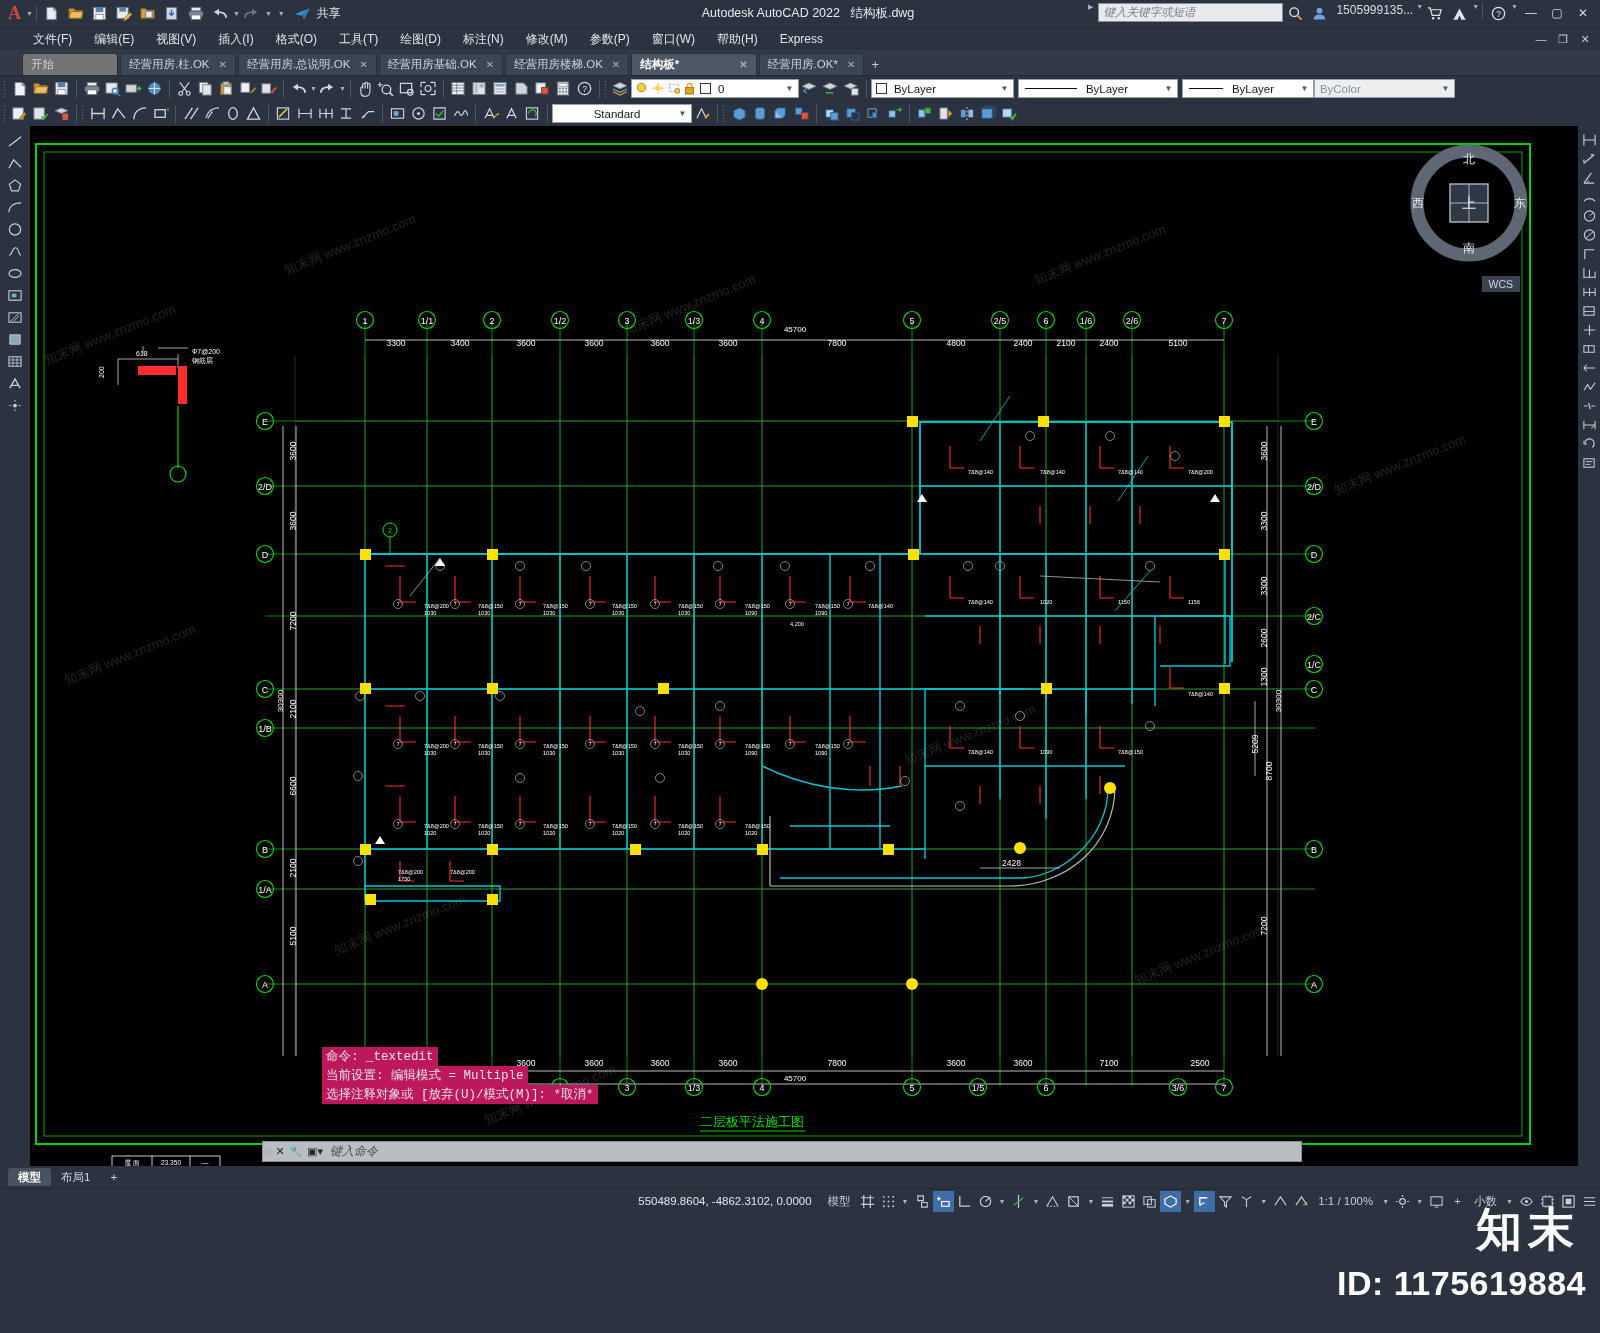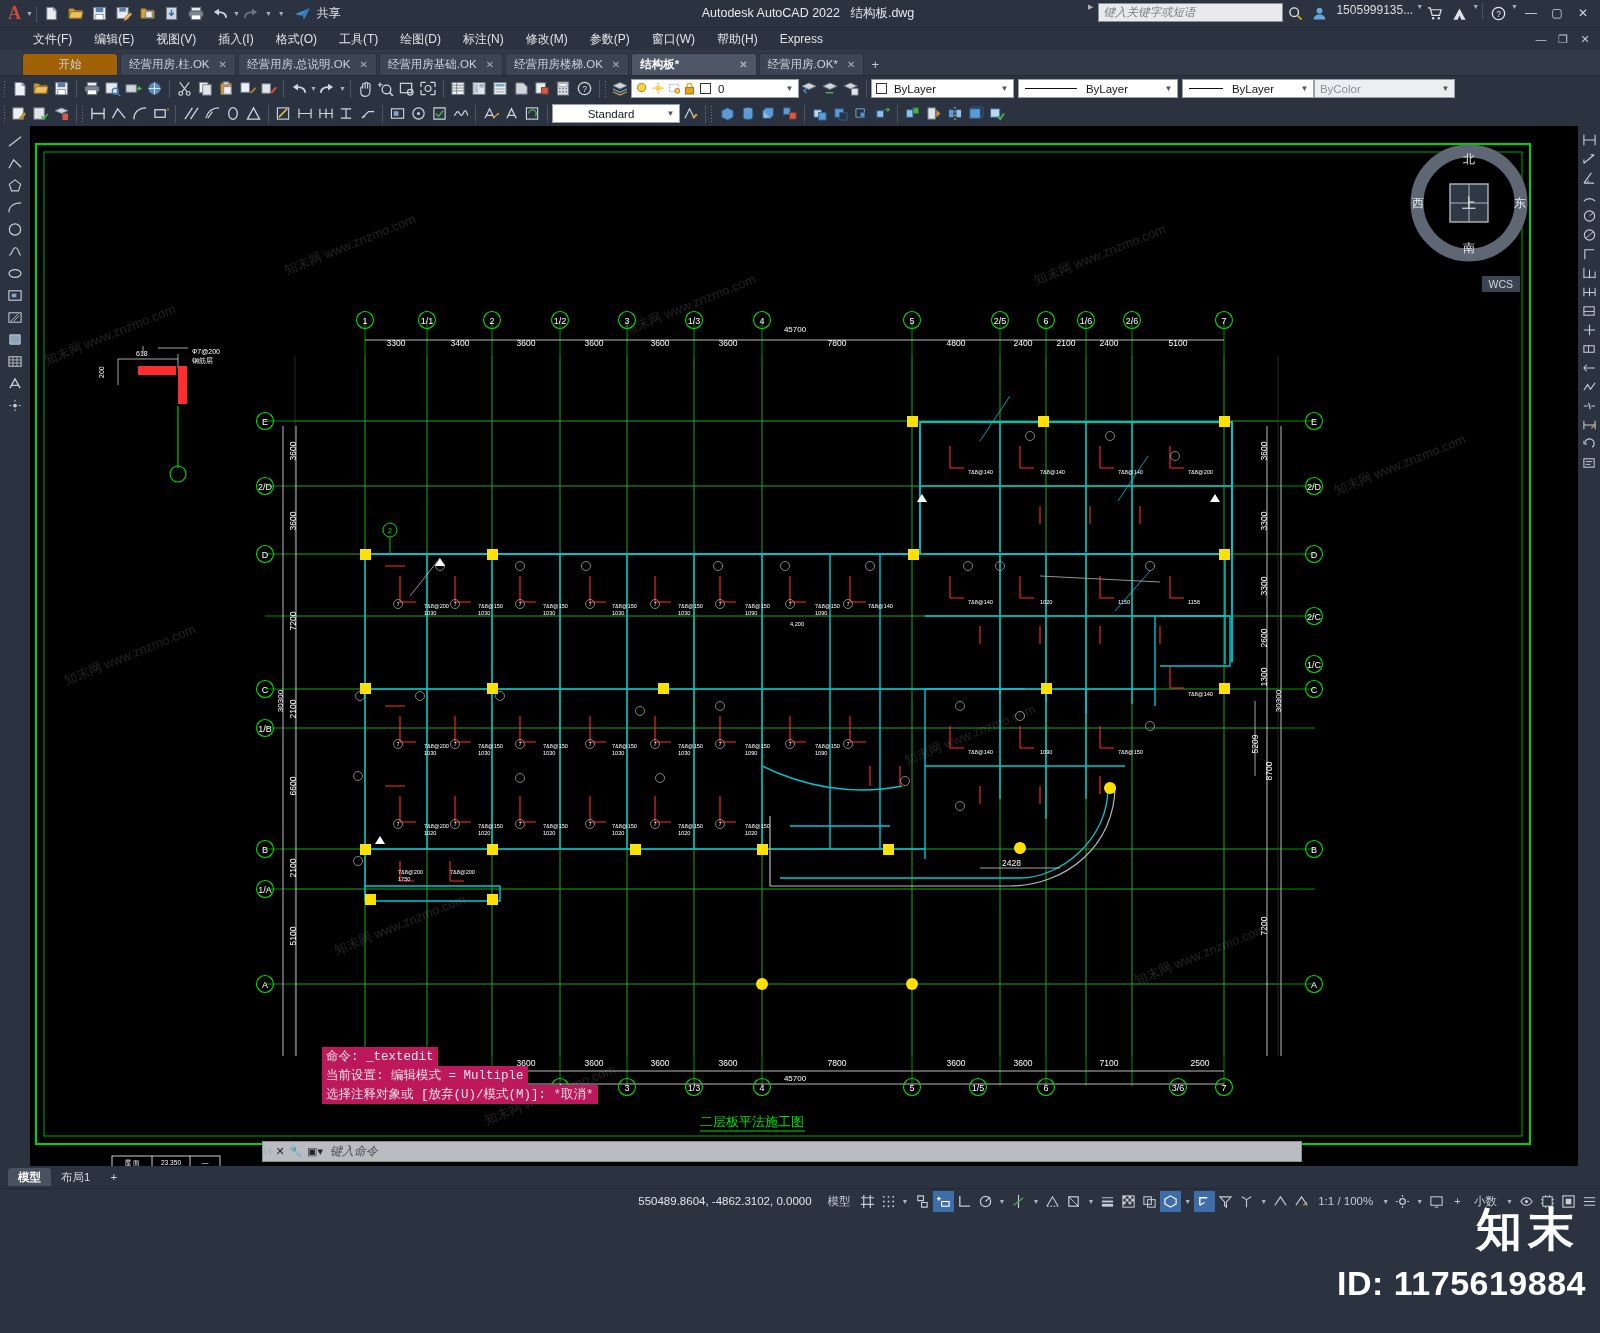--- a/index.html
+++ b/index.html
@@ -44,21 +44,21 @@
   .winbtn2 { width:22px;height:18px;display:flex;align-items:center;justify-content:center;
     font-size:11px;color:#c6cbd2; }
   
   #tabbar { height:26px;background:#323a47;display:flex;align-items:flex-end;
     padding-left:22px; border-bottom:1px solid #242b36;}
   .ftab {
     height:22px; background:#3c4553; border:1px solid #2a313c; border-bottom:none;
     border-radius:3px 3px 0 0; display:flex;align-items:center; padding:0 8px;
     font-size:11.5px; color:#cfd4db; margin-right:2px; position:relative;
   }
-  .ftab.start { background:#a16207; min-width:96px; justify-content:center; }
+  .ftab.start { background:#737373; min-width:96px; justify-content:flex-start; }
   .ftab.active { background:#4d5768; color:#fff; font-weight:bold; }
   .ftab .x { margin-left:9px; font-size:10px; color:#aab1ba; }
   .ftab.active .x { margin-left:60px; }
   #tabplus { width:18px;height:22px;display:flex;align-items:center;justify-content:center;
     font-size:13px;color:#c4cad2; }
   
   .tbrow { height:25px;background:#2b3340;display:flex;align-items:center;padding-left:3px; }
   .tool { width:21px;height:21px;display:flex;align-items:center;justify-content:center;
     color:#c9ced6; }
   .tool svg { display:block; }
@@ -677,21 +677,21 @@
         <path d="M3 13L8 3l5 10M4.5 10h7" fill="none" stroke="#cfd6dd" stroke-width="1.4"></path>
       </svg>
     </span>
   <span class="tool">
       <svg width="15" height="15" viewBox="0 0 16 16">
         <rect x="1.5" y="2" width="12" height="12" fill="none" stroke="#cfd6dd" stroke-width="1.2"></rect>
         <path d="M4 8a4 4 0 117 2.8" fill="none" stroke="#4caf50" stroke-width="1.4"></path>
       </svg>
     </span>
   <span class="gsep"></span>
-  <div class="combo" style="width:128px">
+  <div class="combo" style="width:140px">
     <span class="cv" style="text-align:center">Standard</span>
     <span class="ar">▼</span>
   </div>
   <span class="tool">
       <svg width="15" height="15" viewBox="0 0 16 16">
         <path d="M2 13L7 3l5 10" fill="none" stroke="#cfd6dd" stroke-width="1.3"></path>
         <path d="M10 12l4-4 1.5 1.5-4 4z" fill="#d9a23c"></path>
       </svg>
     </span>
   <span class="gsep"></span>

